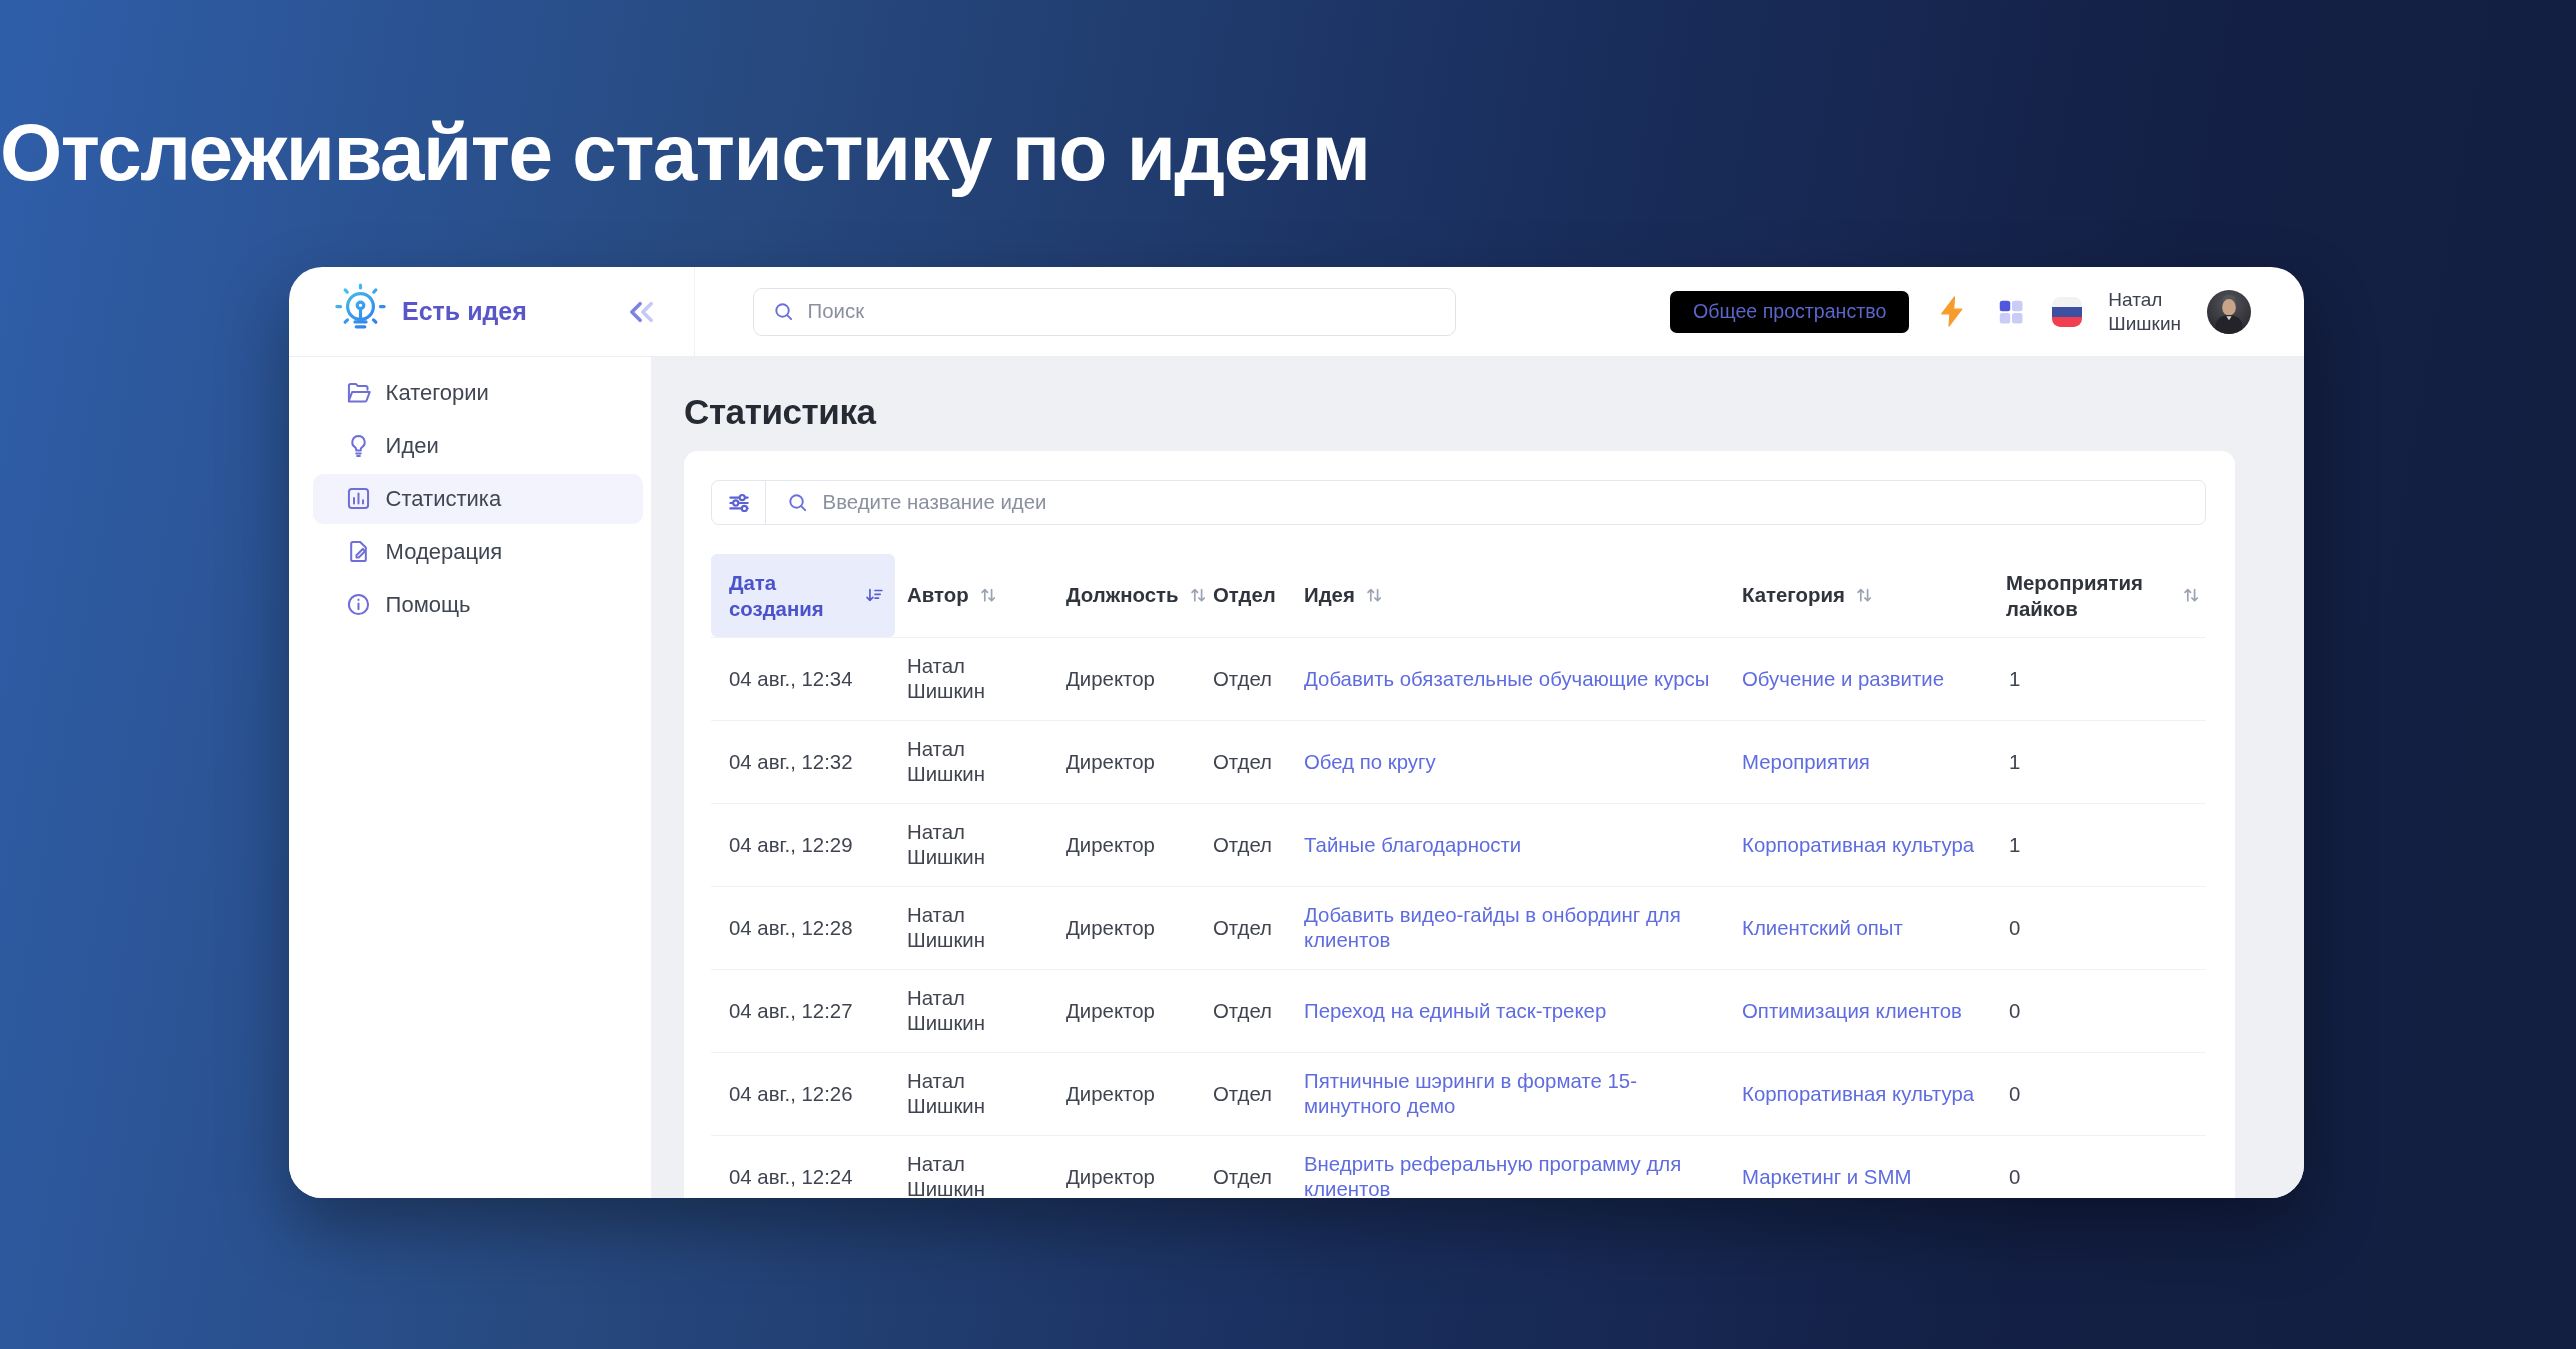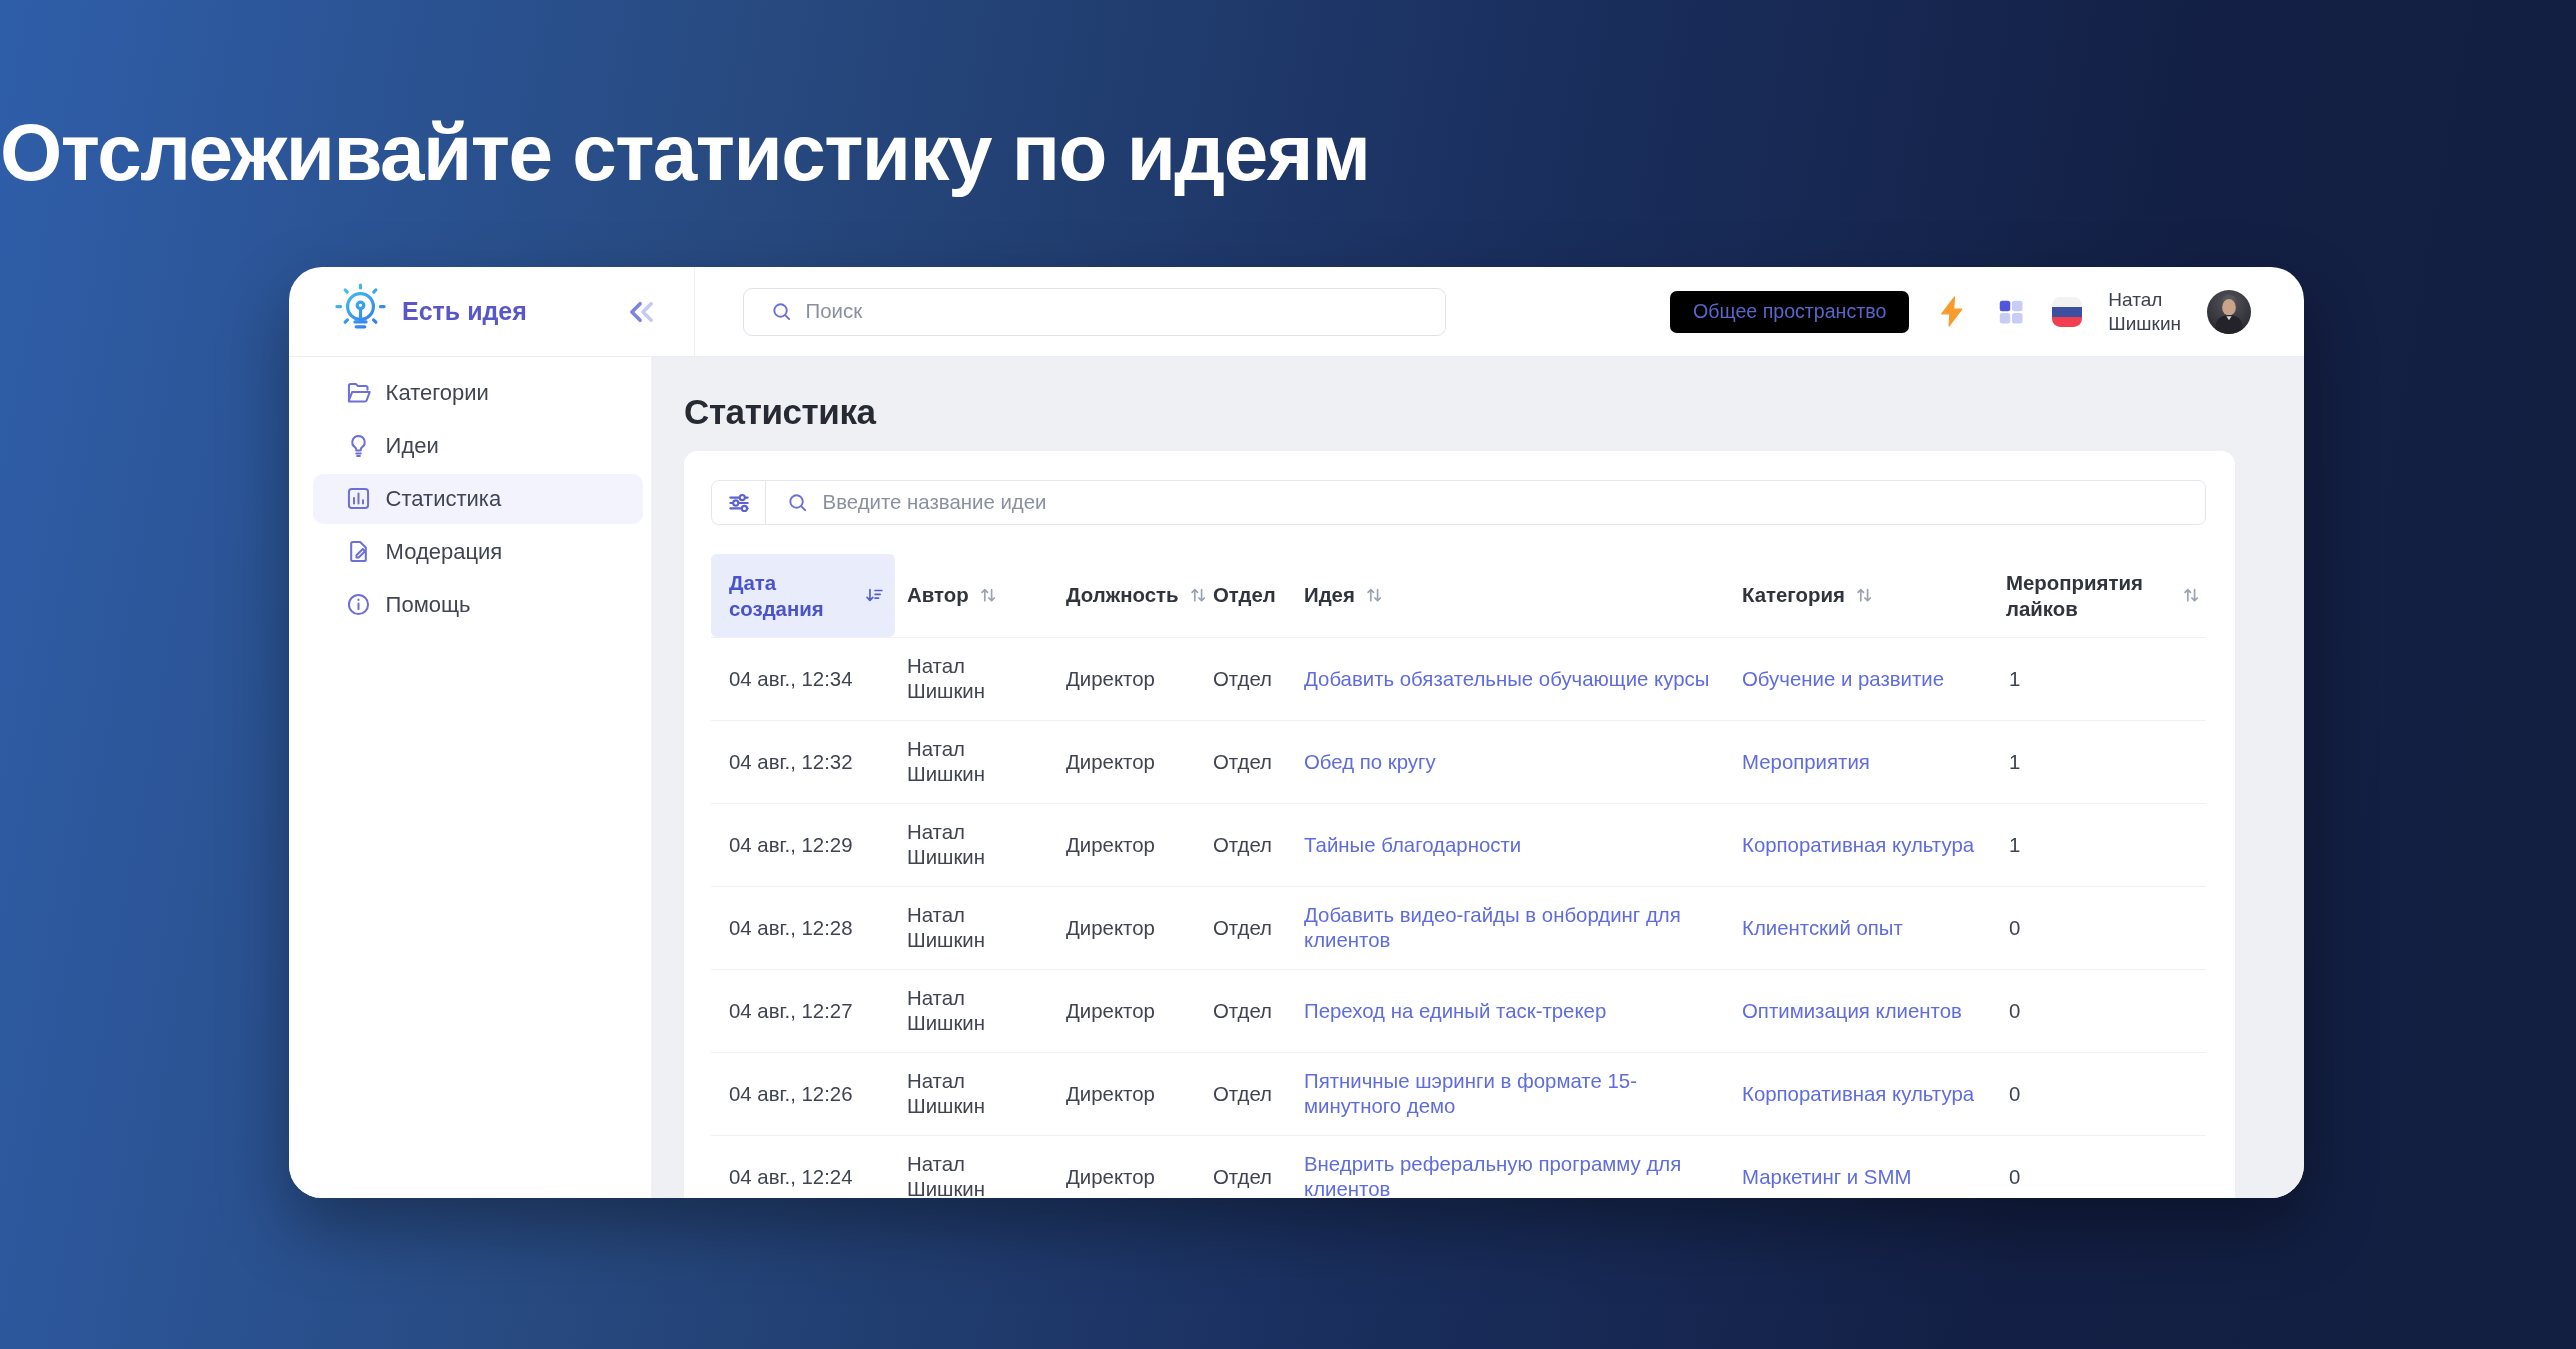--- a/index.html
+++ b/index.html
@@ -4,29 +4,29 @@
 <style>
   html,body{margin:0;padding:0;background:#101c3a;}
   .stage{position:relative;width:2576px;height:1349px;overflow:hidden;
          font-family:"Liberation Sans","DejaVu Sans",sans-serif;
          background:linear-gradient(100deg,#2f5ea9 0%,#27497f 28%,#1a2f5e 55%,#131f44 80%,#121f40 100%);}
   .hero{position:absolute;top:107px;left:0;width:100%;margin:0;text-align:left;
         color:#ffffff;font-size:80px;font-weight:bold;letter-spacing:-1.5px;}
   
   .window{position:absolute;left:289px;top:267px;width:2015px;height:931px;background:#ffffff;
           border-radius:33px;overflow:hidden;box-shadow:0 30px 68px rgba(0,0,0,.35);}
-  .win-header{display:flex;height:89px;border-bottom:1.5px solid #eceef3;}
+  .win-header{display:flex;height:89px;border-bottom:1.5px solid #eceef3;gap:10px;}
   .logo-area{flex:0 0 363px;border-right:1.5px solid #f0f1f5;display:flex;align-items:center;padding-left:42px;position:relative;}
   .logo-ico svg{width:59px;height:59px;display:block;}
   .logo-text{margin-left:12px;font-size:25px;font-weight:bold;color:#5956c9;}
   .collapse{position:absolute;right:36px;top:50%;transform:translateY(-50%);cursor:pointer;background:none;border:none;padding:0;}
   .collapse svg{width:33px;height:33px;display:block;}
   .topbar{flex:1;display:flex;align-items:center;padding:0 53px 0 48px;}
   .top-search{width:703px;height:48px;border:1.5px solid #dfe2e9;border-radius:9px;display:flex;align-items:center;
-              padding-left:26px;gap:10.6px;background:#fff;box-sizing:border-box;}
+              padding-left:18px;gap:10.6px;background:#fff;box-sizing:border-box;}
   .top-search svg{width:23px;height:23px;color:#6b6fd8;flex:0 0 auto;}
   .top-search input,.idea-search input{border:none;outline:none;background:transparent;font-family:inherit;
               font-size:20.4px;color:#3c4250;width:100%;}
   .top-search input::placeholder,.idea-search input::placeholder{color:#8a90a0;}
   .top-right{margin-left:auto;display:flex;align-items:center;gap:26px;}
   .chip{height:42px;padding:0 23px;border-radius:6.8px;border:none;background:#000000;color:#5a65c8;
         font-size:19.6px;font-family:inherit;cursor:pointer;white-space:nowrap;}
   .icon-btn{background:none;border:none;padding:0;cursor:pointer;display:flex;}
   .bolt svg{width:35px;height:35px;}
   .grid-ico svg{width:30px;height:30px;}

